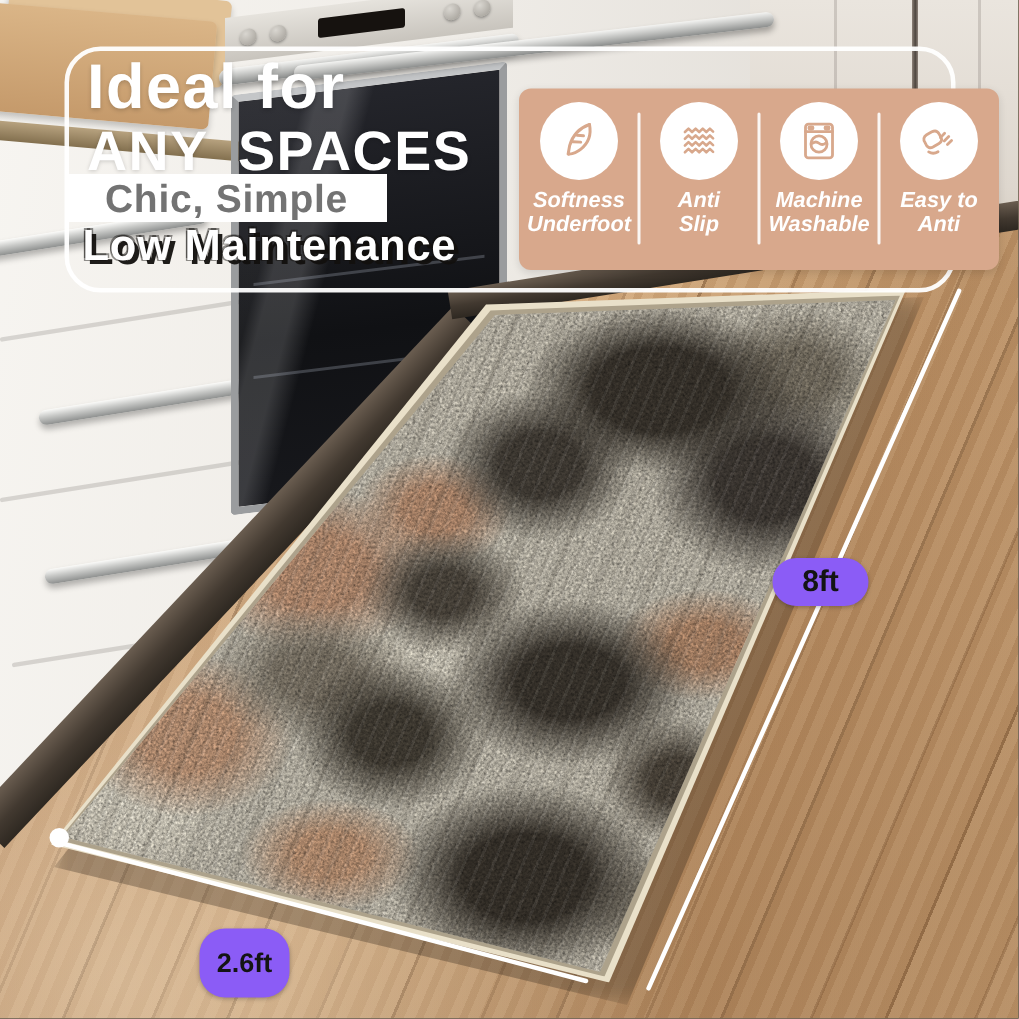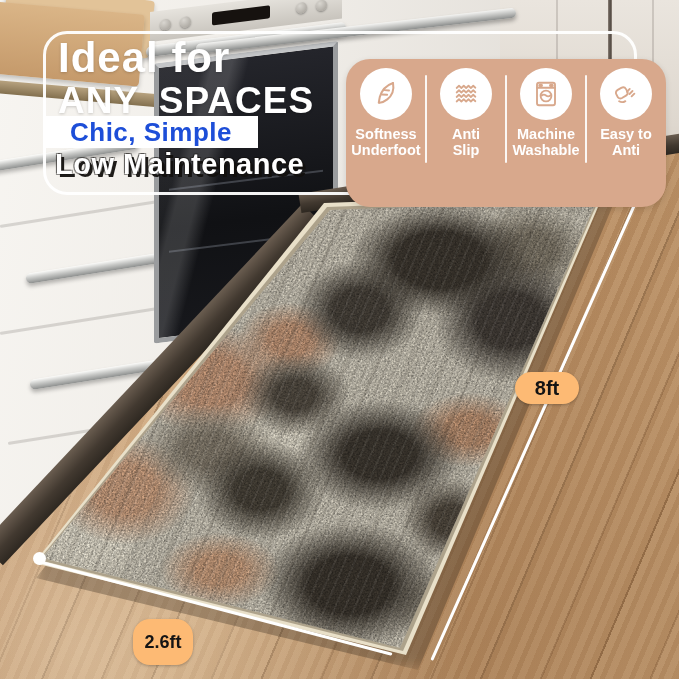--- a/index.html
+++ b/index.html
@@ -98,41 +98,41 @@
 
   
   .frame{position:absolute;left:43px;top:31px;width:594px;height:164px;
     border:3px solid rgba(255,255,255,.95);border-radius:24px;}
 
   
   .dimline{position:absolute;height:3px;background:#fff;border-radius:3px;transform-origin:0 50%;}
   .dim-8{left:640px;top:191px;width:512px;transform:rotate(114deg);}
   .dim-26{left:42px;top:561px;width:362px;transform:rotate(14.7deg);}
   .dim-dot{position:absolute;left:33px;top:552px;width:13px;height:13px;border-radius:50%;background:#fff;}
-  .pill{position:absolute;background:#fdba74;border-radius:17px;display:flex;align-items:center;
+  .pill{position:absolute;background:#8b5cf6;border-radius:17px;display:flex;align-items:center;
     justify-content:center;font-weight:bold;color:#141414;box-shadow:0 1px 3px rgba(0,0,0,.25);}
   .pill-8{left:515px;top:372px;width:64px;height:32px;font-size:20px;}
   .pill-26{left:133px;top:619px;width:60px;height:46px;font-size:18px;}
 
   
   .title1{position:absolute;left:58px;top:34px;font-size:42px;font-weight:900;color:#fff;
     letter-spacing:1px;text-shadow:0 1px 3px rgba(0,0,0,.18);}
   .title2{position:absolute;left:58px;top:80px;font-size:37px;font-weight:900;color:#fff;
     letter-spacing:1px;word-spacing:9px;text-shadow:0 1px 3px rgba(0,0,0,.18);}
   .subbar{position:absolute;left:44px;top:116px;width:214px;height:32px;background:#fff;
     display:flex;align-items:center;justify-content:center;}
   .subbar span{font-size:26px;font-weight:bold;color:#c9926f;letter-spacing:.5px;}
   .tagline{position:absolute;left:55px;top:148px;font-size:29px;font-weight:900;color:#fff;
     letter-spacing:.5px;
     text-shadow:3px 3px 0 rgba(18,16,14,.95),-1px -1px 0 rgba(18,16,14,.45),
                 1px -1px 0 rgba(18,16,14,.45),-1px 1px 0 rgba(18,16,14,.45);}
 
   
-  .panel{position:absolute;left:346px;top:59px;width:320px;height:148px;border-radius:24px;
-    background:#d8a88c;display:flex;box-shadow:0 2px 6px rgba(0,0,0,.12);}
+  .panel{position:absolute;left:346px;top:59px;width:320px;height:121px;border-radius:8px;
+    background:#d8a88c;display:flex;box-shadow:0 2px 6px rgba(0,0,0,.12);font-style:italic;}
   .feature{flex:1;display:flex;flex-direction:column;align-items:center;padding-top:9px;}
   .fcircle{width:52px;height:52px;border-radius:50%;background:#fff;display:flex;
     align-items:center;justify-content:center;}
   .flabel{margin-top:6px;text-align:center;color:#fff;font-weight:bold;font-size:14.5px;line-height:16px;}
   .sep{position:absolute;top:16px;width:2px;height:88px;background:rgba(255,255,255,.9);border-radius:1px;}
 </style>
 </head>
 <body>
 
 <div class="stage">
@@ -199,21 +199,21 @@
   <div class="pill pill-8">
     <span>8ft</span>
   </div>
   <div class="pill pill-26">
     <span>2.6ft</span>
   </div>
 
   <div class="title1">Ideal for</div>
   <div class="title2">ANY SPACES</div>
   <div class="subbar">
-    <span style="color: #1d4ed8;">Chic, Simple</span>
+    <span style="color: #737373;">Chic, Simple</span>
   </div>
   <div class="tagline">Low Maintenance</div>
 
   <div class="panel" style="background-color: rgb(216, 168, 140);">
     <div class="feature">
       <div class="fcircle">
         <svg viewBox="0 0 24 24" width="30" height="30" fill="none" stroke="#d8a88c" stroke-width="1.6" stroke-linecap="round" stroke-linejoin="round">
           <path d="M17.6 3.2c1 5.2-.7 10-4.6 13.1-2 1.6-4.2 2.5-6.2 2.7"></path>
           <path d="M17.6 3.2c-5.3 1.8-9 5.8-10.6 11.3l-.8 4.5"></path>
           <path d="M8.8 12.4l4.1.2M11 8.9l3.4.3"></path>

